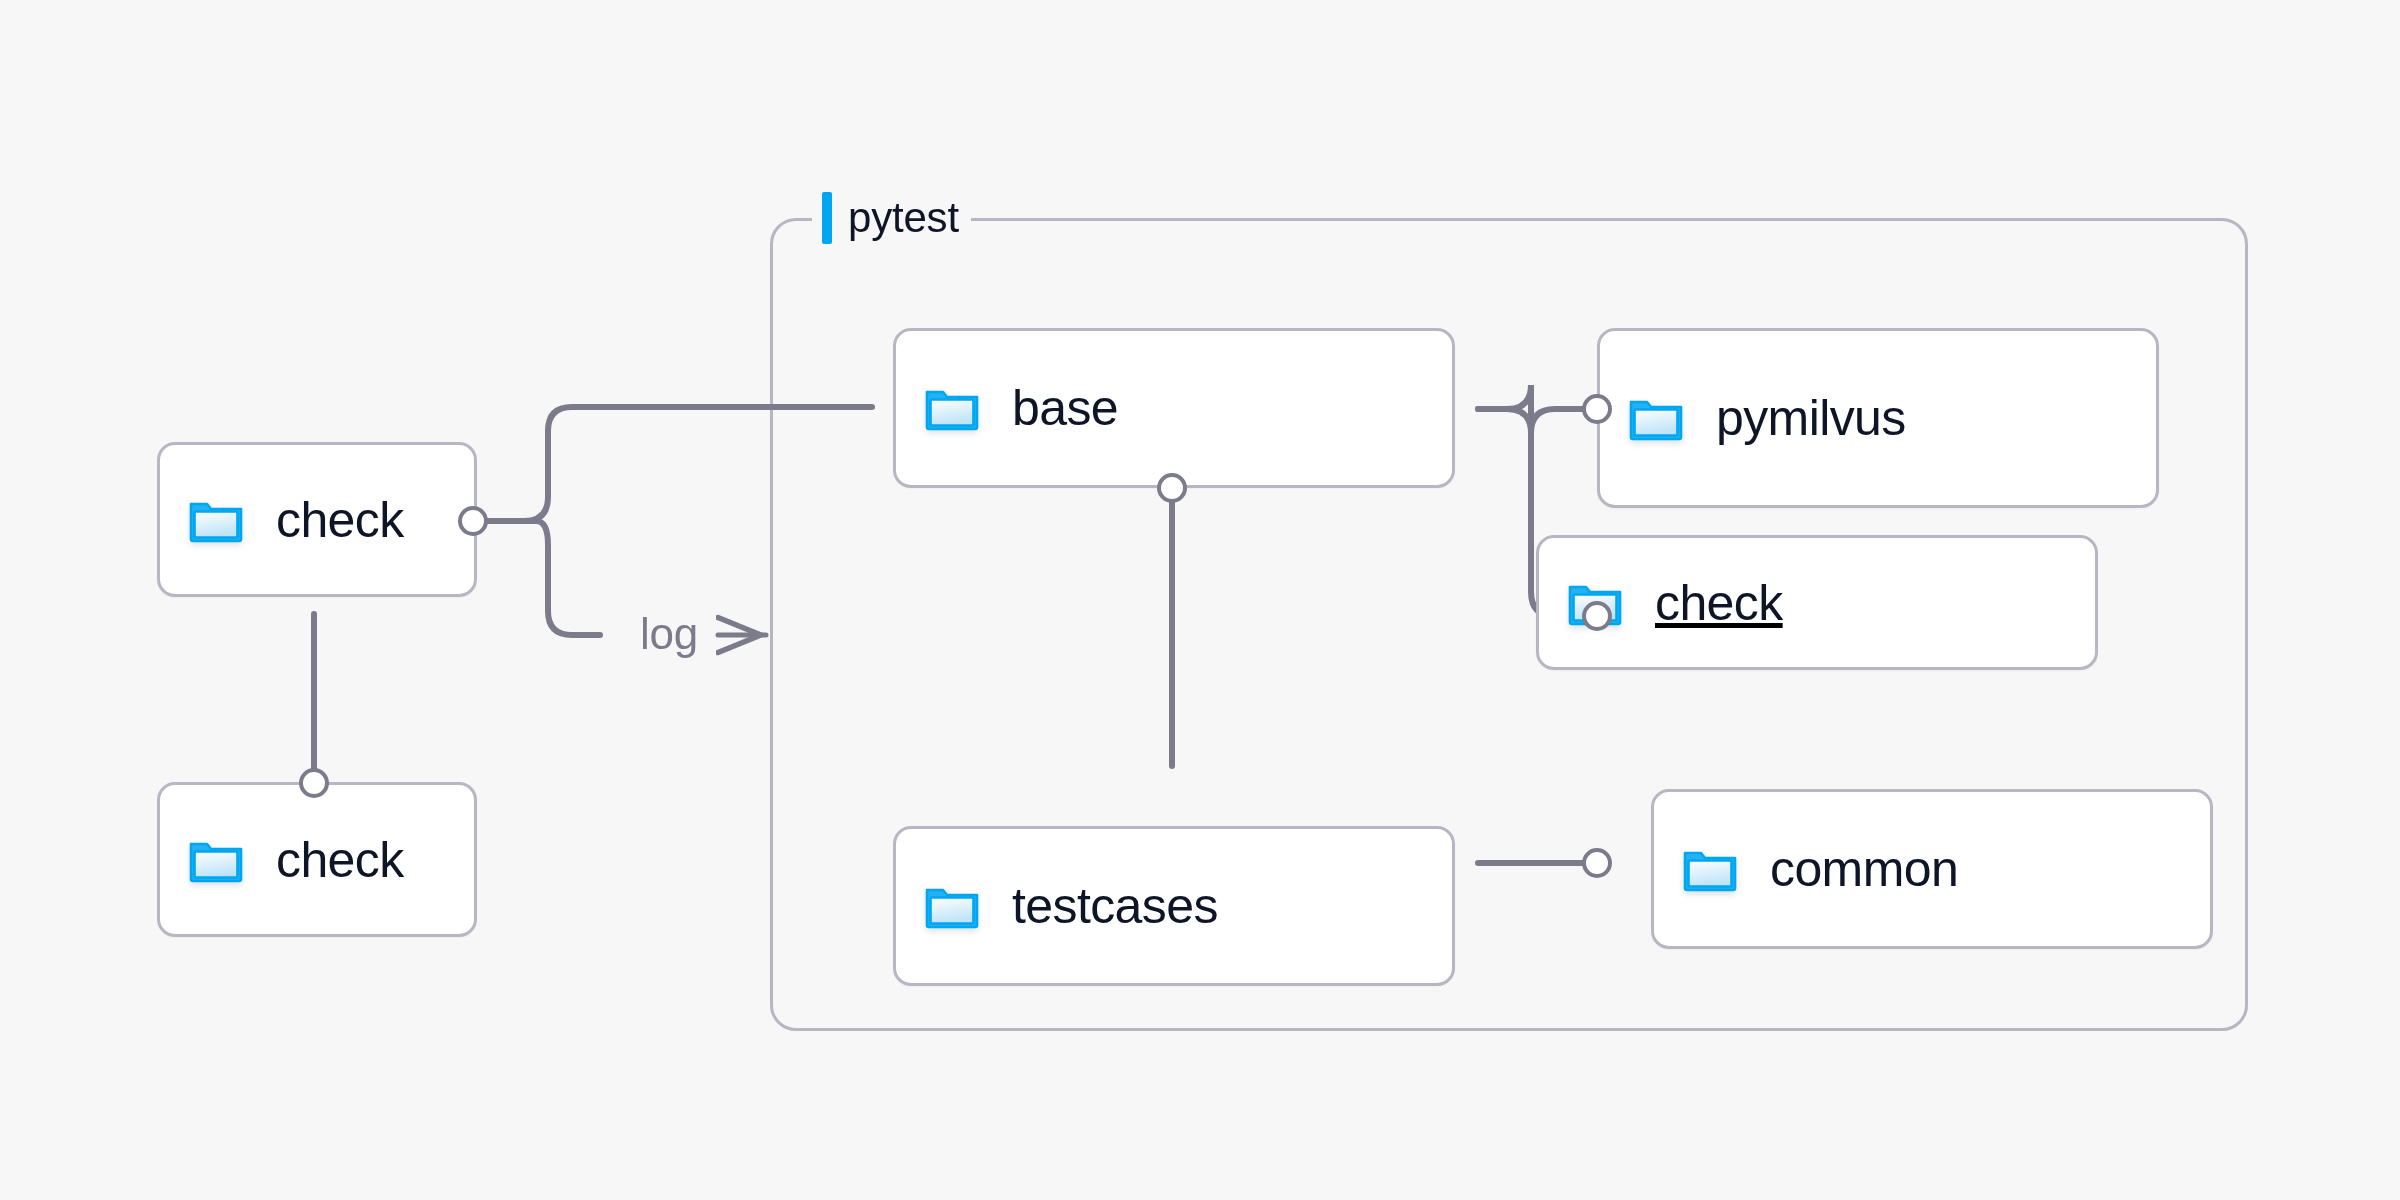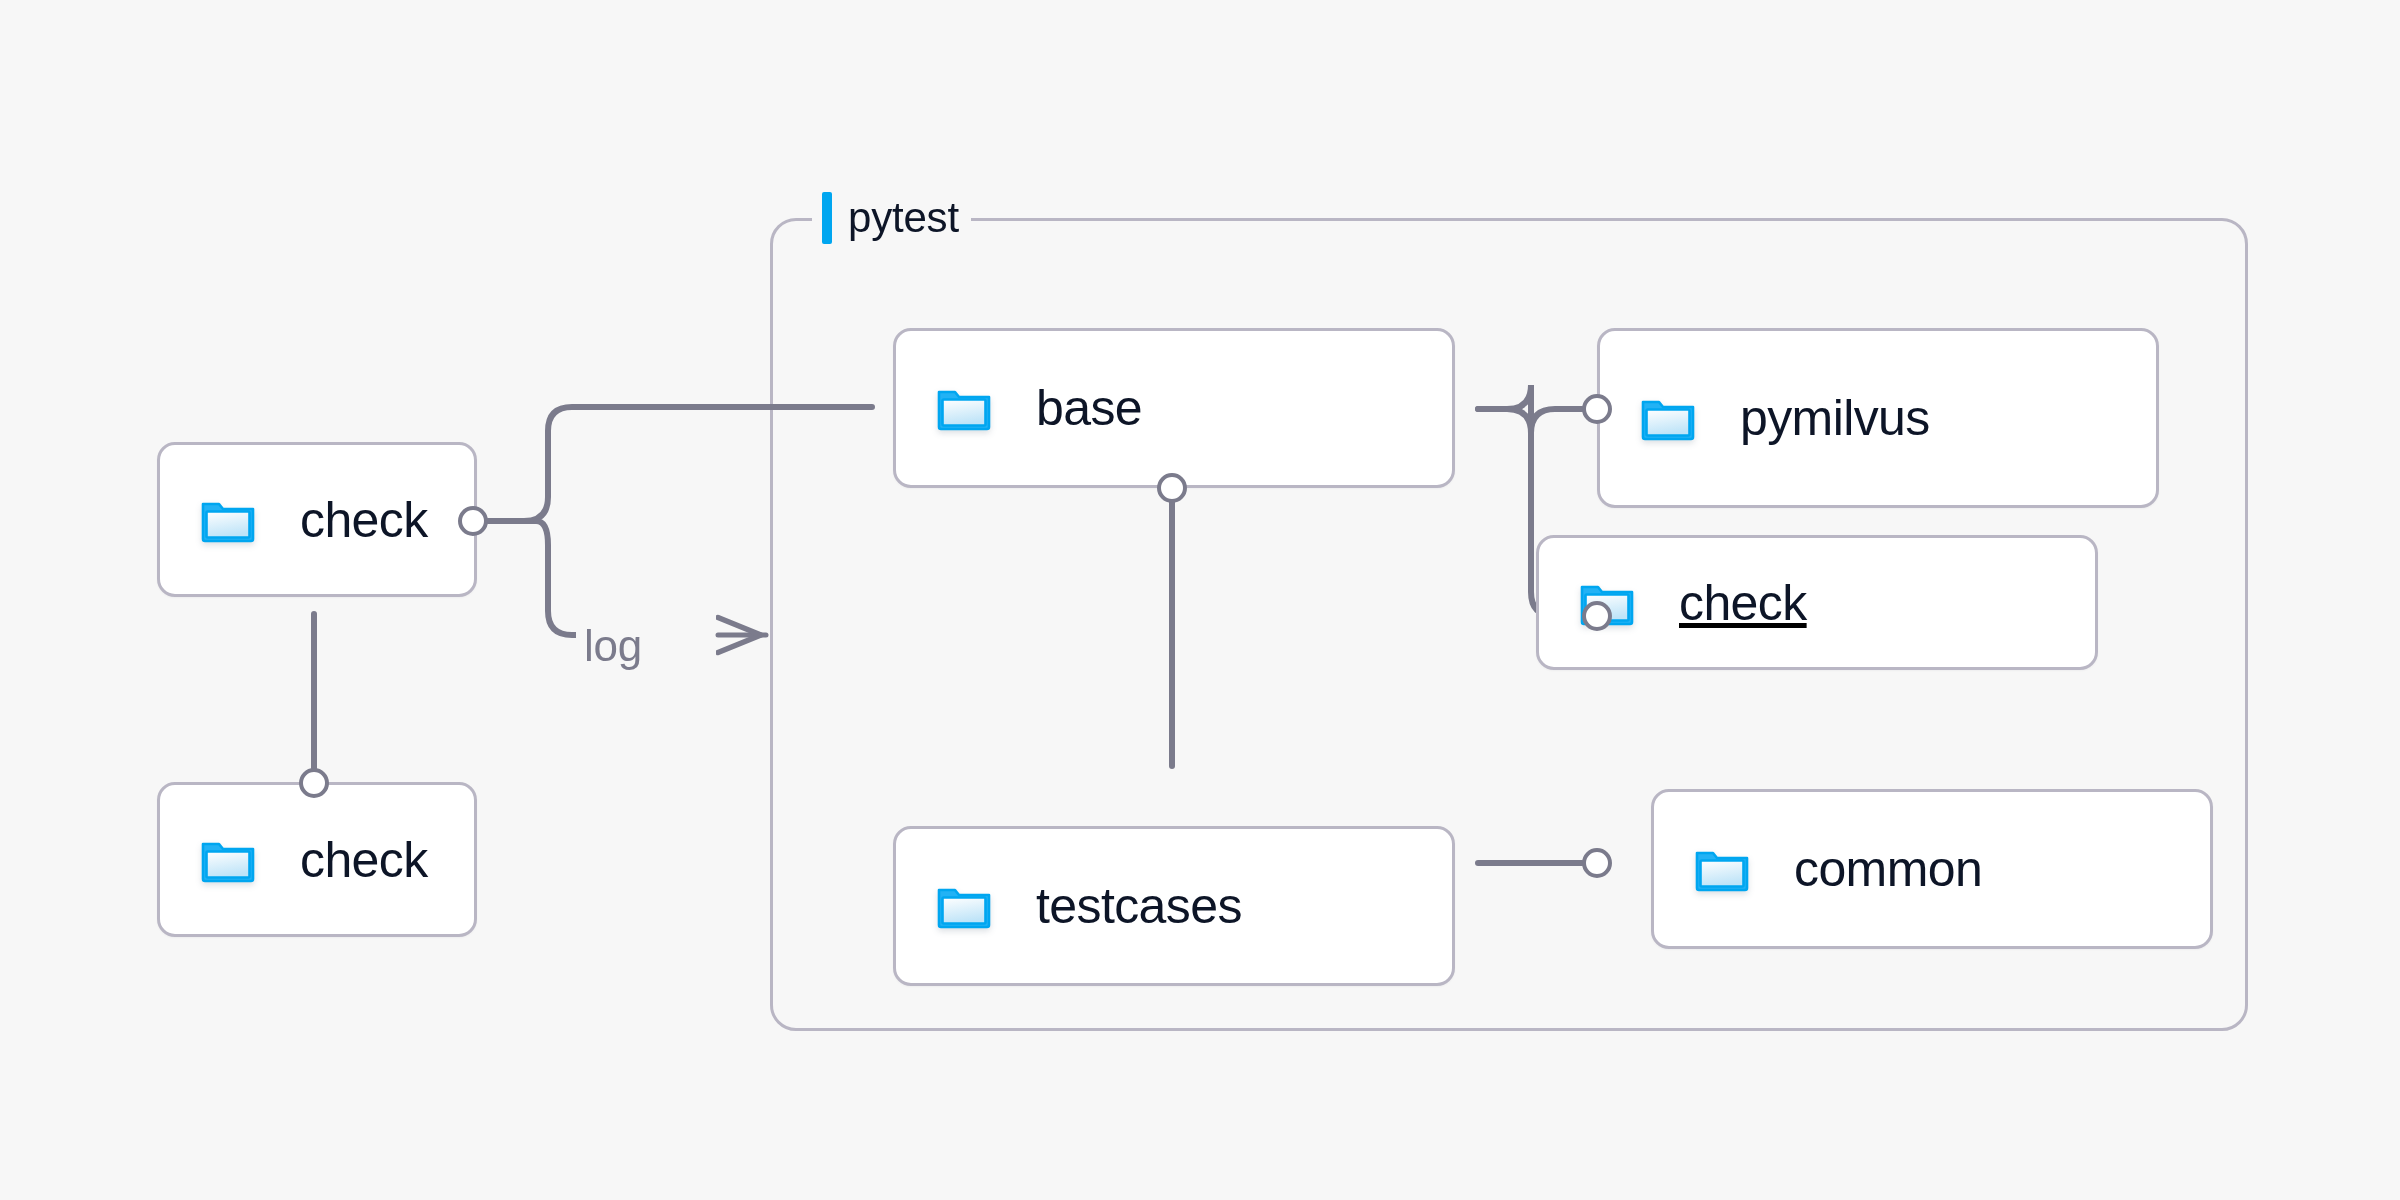--- a/index.html
+++ b/index.html
@@ -54,22 +54,22 @@
 
   
   .node {
     position: absolute;
     box-sizing: border-box;
     background: #ffffff;
     border: 3px solid #b9b6c4;
     border-radius: 18px;
     display: flex;
     align-items: center;
-    padding-left: 40px;
-    gap: 44px;
+    padding-left: 28px;
+    gap: 32px;
     z-index: 4;
     box-shadow: 0 1px 2px rgba(20,20,40,0.04);
   }
   .node .label {
     font-size: 50px;
     color: #0d1527;
     letter-spacing: -0.6px;
     white-space: nowrap;
     line-height: 1;
   }
@@ -270,15 +270,15 @@
           </linearGradient>
         </defs>
         <path d="M3 8 h16 l4 5 h30 v30 a2 2 0 0 1 -2 2 H5 a2 2 0 0 1 -2 -2 Z" fill="#22b2f5" stroke="#00A6F0" stroke-width="2.6" stroke-linejoin="round"></path>
         <rect x="6.5" y="15.5" width="43" height="26" rx="1.2" fill="url(#fgG)" stroke="#00A6F0" stroke-width="2.6"></rect>
       </svg>
     </span>
     <span class="label">common</span>
   </div>
   <span class="port" style="left:1597px; top:863px;"></span>
 
-  <span class="edge-label" style="left:576px; top:612px;margin-top:12px;">log</span>
+  <span class="edge-label" style="left:632px; top:612px;">log</span>
 
 </div>
 
 </body></html>

